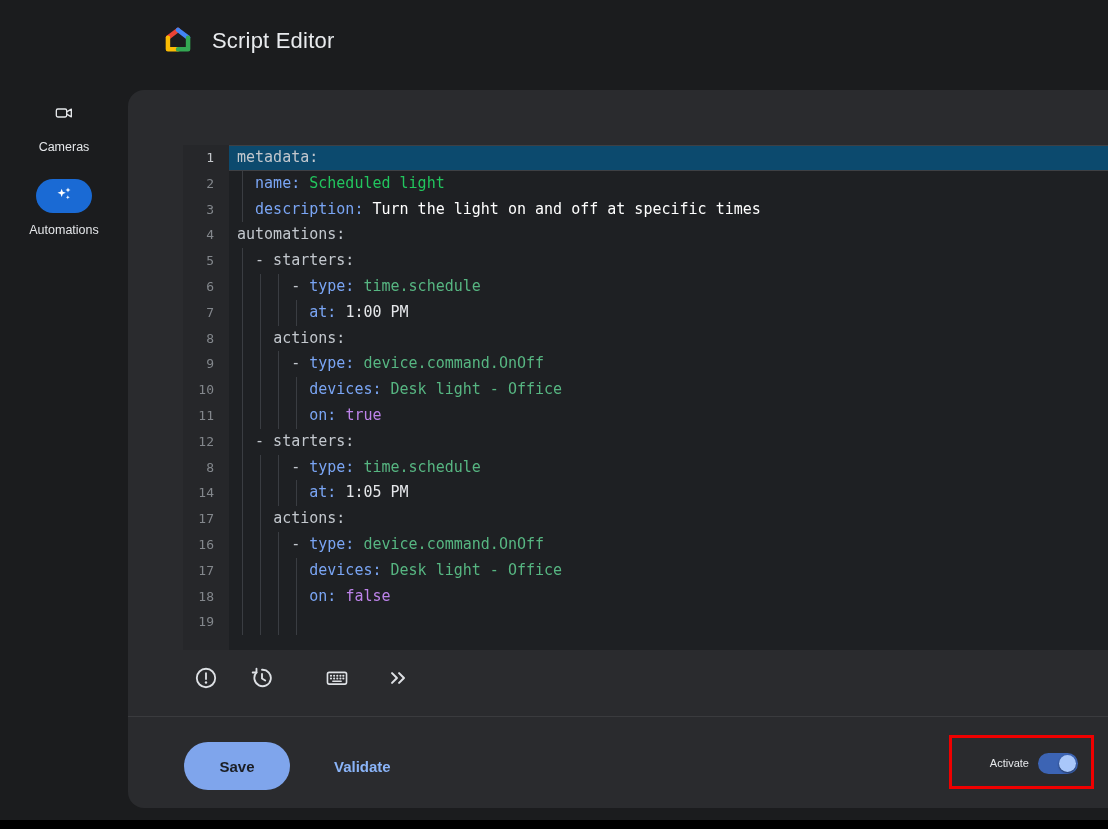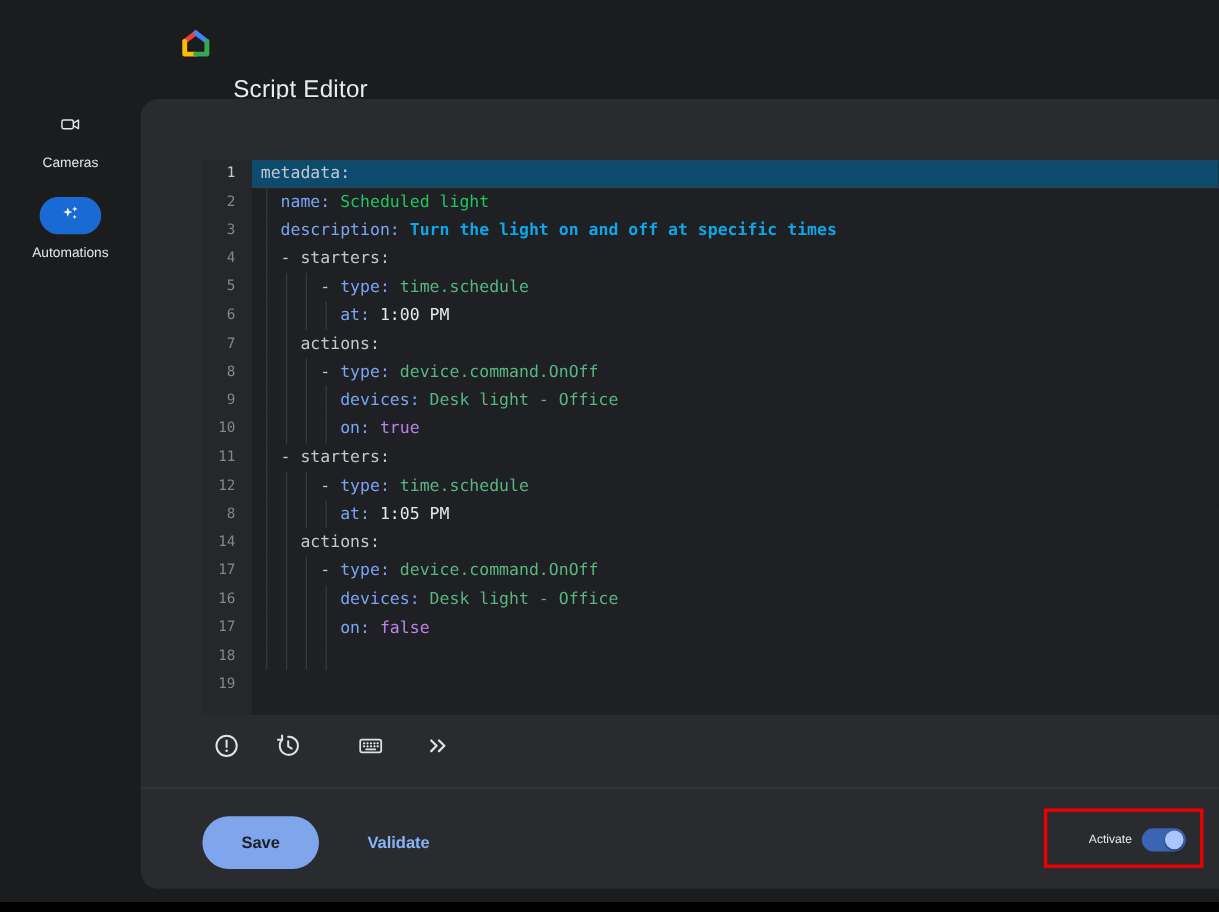--- a/index.html
+++ b/index.html
@@ -6,21 +6,21 @@
   html,body { margin:0; padding:0; }
   body {
     width:1108px; height:829px; position:relative; overflow:hidden;
     background:#1b1c1e;
     font-family:"Liberation Sans", sans-serif;
     color:#e8eaed;
   }
 
   
   .app-logo { position:absolute; left:163px; top:25px; width:30px; height:30px; }
-  .app-title { position:absolute; left:212px; top:28px; font-size:22px; font-weight:400; color:#e8eaed; letter-spacing:.2px;margin-top:40px; }
+  .app-title { position:absolute; left:212px; top:28px; font-size:22px; font-weight:400; color:#e8eaed; letter-spacing:.2px; }
 
   
   .side-item { position:absolute; left:0; width:128px; display:flex; flex-direction:column; align-items:center; cursor:pointer; }
   .side-item-cameras { top:96px; height:62px; padding-top:7px; }
   .side-item-cameras .label { margin-top:13px; }
   .side-item-automations { top:175px; height:66px; padding-top:4px; }
   .side-item-automations .label { margin-top:10px; }
   .side-item .label { font-size:12.5px; color:#e4e6e9; }
   .side-icon { color:#e4e6e9; }
   .auto-pill { width:56px; height:34px; border-radius:17px; background:#1a6ad4; display:flex; align-items:center; justify-content:center; }
@@ -124,21 +124,22 @@
         <div class="gutter-num">14</div>
         <div class="gutter-num">17</div>
         <div class="gutter-num">16</div>
         <div class="gutter-num">17</div>
         <div class="gutter-num">18</div>
         <div class="gutter-num">19</div>
       </div>
     <div class="code-area" id="code-rows">
         <div class="code-row active"><span style="color: rgb(195, 200, 206);">metadata:</span></div>
         <div class="code-row"><span class="guide" style="left: calc(0.5ch + 8px);"></span><span style="color: rgb(195, 200, 206);">  </span><span style="color: rgb(122, 165, 244);">name:</span><span style="color: rgb(195, 200, 206);"> </span><span style="color: #22c55e;">Scheduled light</span></div>
-        <div class="code-row"><span class="guide" style="left: calc(0.5ch + 8px);"></span><span style="color: rgb(195, 200, 206);">  </span><span style="color: rgb(122, 165, 244);">description:</span><span style="color: rgb(195, 200, 206);"> </span><span style="color: #0ea5e9; font-weight: bold;">Turn the light on and off at specific times</span></div>
+        <div class="code-row"><span class="guide" style="left: calc(0.5ch + 8px);"></span><span style="color: rgb(195, 200, 206);">  </span><span style="color: rgb(122, 165, 244);">description:</span><span style="color: rgb(195, 200, 206);"> </span><span style="color: #ffffff;">Turn the light on and off at specific times</span></div>
+        <div class="code-row"><span style="color: rgb(195, 200, 206);">automations:</span></div>
         <div class="code-row"><span class="guide" style="left: calc(0.5ch + 8px);"></span><span style="color: rgb(195, 200, 206);">  </span><span style="color: rgb(195, 200, 206);">- starters:</span></div>
         <div class="code-row"><span class="guide" style="left: calc(0.5ch + 8px);"></span><span class="guide" style="left: calc(2.5ch + 8px);"></span><span class="guide" style="left: calc(4.5ch + 8px);"></span><span style="color: rgb(195, 200, 206);">      </span><span style="color: rgb(195, 200, 206);">- </span><span style="color: rgb(122, 165, 244);">type:</span><span style="color: rgb(195, 200, 206);"> </span><span style="color: rgb(87, 182, 130);">time.schedule</span></div>
         <div class="code-row"><span class="guide" style="left: calc(0.5ch + 8px);"></span><span class="guide" style="left: calc(2.5ch + 8px);"></span><span class="guide" style="left: calc(4.5ch + 8px);"></span><span class="guide" style="left: calc(6.5ch + 8px);"></span><span style="color: rgb(195, 200, 206);">        </span><span style="color: rgb(122, 165, 244);">at:</span><span style="color: rgb(195, 200, 206);"> </span><span style="color: rgb(228, 230, 233);">1:00 PM</span></div>
         <div class="code-row"><span class="guide" style="left: calc(0.5ch + 8px);"></span><span class="guide" style="left: calc(2.5ch + 8px);"></span><span style="color: rgb(195, 200, 206);">    </span><span style="color: rgb(195, 200, 206);">actions:</span></div>
         <div class="code-row"><span class="guide" style="left: calc(0.5ch + 8px);"></span><span class="guide" style="left: calc(2.5ch + 8px);"></span><span class="guide" style="left: calc(4.5ch + 8px);"></span><span style="color: rgb(195, 200, 206);">      </span><span style="color: rgb(195, 200, 206);">- </span><span style="color: rgb(122, 165, 244);">type:</span><span style="color: rgb(195, 200, 206);"> </span><span style="color: rgb(87, 182, 130);">device.command.OnOff</span></div>
         <div class="code-row"><span class="guide" style="left: calc(0.5ch + 8px);"></span><span class="guide" style="left: calc(2.5ch + 8px);"></span><span class="guide" style="left: calc(4.5ch + 8px);"></span><span class="guide" style="left: calc(6.5ch + 8px);"></span><span style="color: rgb(195, 200, 206);">        </span><span style="color: rgb(122, 165, 244);">devices:</span><span style="color: rgb(195, 200, 206);"> </span><span style="color: rgb(87, 182, 130);">Desk light - Office</span></div>
         <div class="code-row"><span class="guide" style="left: calc(0.5ch + 8px);"></span><span class="guide" style="left: calc(2.5ch + 8px);"></span><span class="guide" style="left: calc(4.5ch + 8px);"></span><span class="guide" style="left: calc(6.5ch + 8px);"></span><span style="color: rgb(195, 200, 206);">        </span><span style="color: rgb(122, 165, 244);">on:</span><span style="color: rgb(195, 200, 206);"> </span><span style="color: rgb(189, 131, 234);">true</span></div>
         <div class="code-row"><span class="guide" style="left: calc(0.5ch + 8px);"></span><span style="color: rgb(195, 200, 206);">  </span><span style="color: rgb(195, 200, 206);">- starters:</span></div>
         <div class="code-row"><span class="guide" style="left: calc(0.5ch + 8px);"></span><span class="guide" style="left: calc(2.5ch + 8px);"></span><span class="guide" style="left: calc(4.5ch + 8px);"></span><span style="color: rgb(195, 200, 206);">      </span><span style="color: rgb(195, 200, 206);">- </span><span style="color: rgb(122, 165, 244);">type:</span><span style="color: rgb(195, 200, 206);"> </span><span style="color: rgb(87, 182, 130);">time.schedule</span></div>
         <div class="code-row"><span class="guide" style="left: calc(0.5ch + 8px);"></span><span class="guide" style="left: calc(2.5ch + 8px);"></span><span class="guide" style="left: calc(4.5ch + 8px);"></span><span class="guide" style="left: calc(6.5ch + 8px);"></span><span style="color: rgb(195, 200, 206);">        </span><span style="color: rgb(122, 165, 244);">at:</span><span style="color: rgb(195, 200, 206);"> </span><span style="color: rgb(228, 230, 233);">1:05 PM</span></div>

